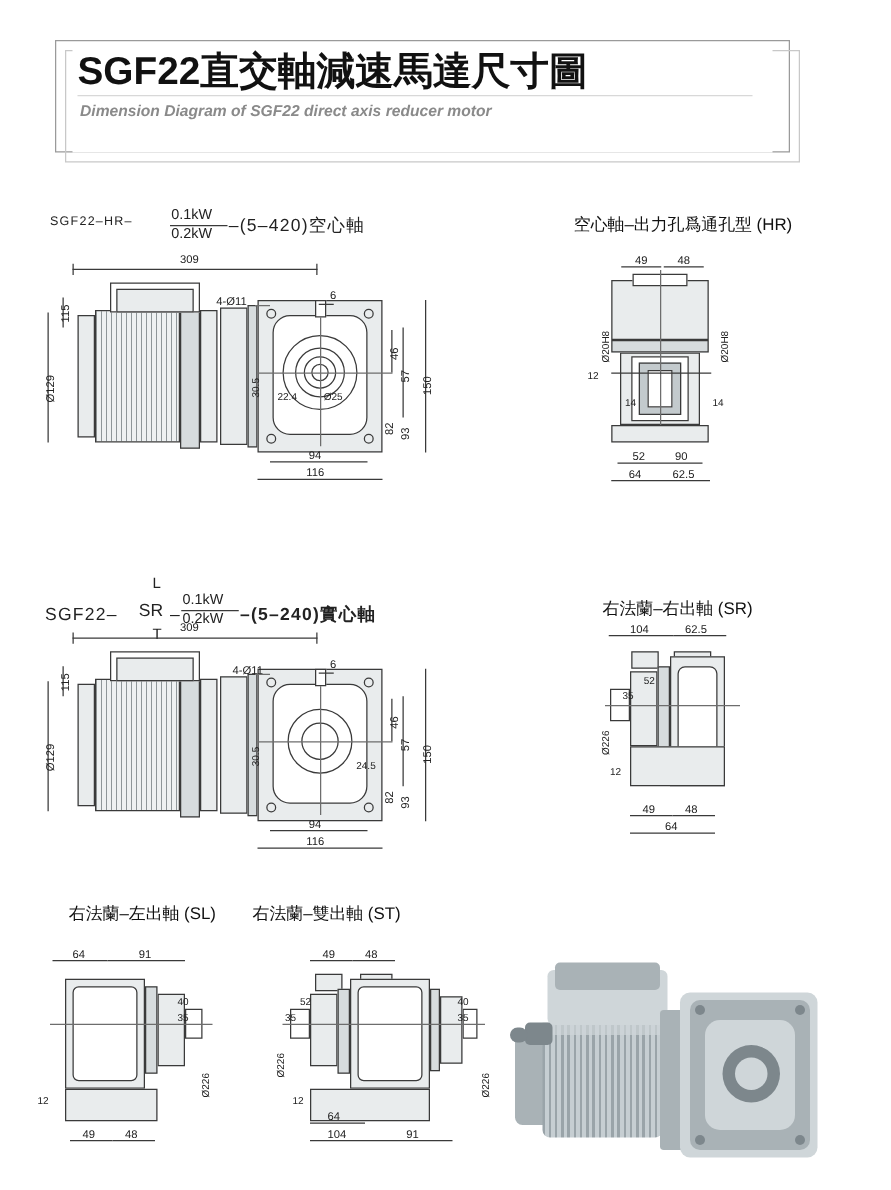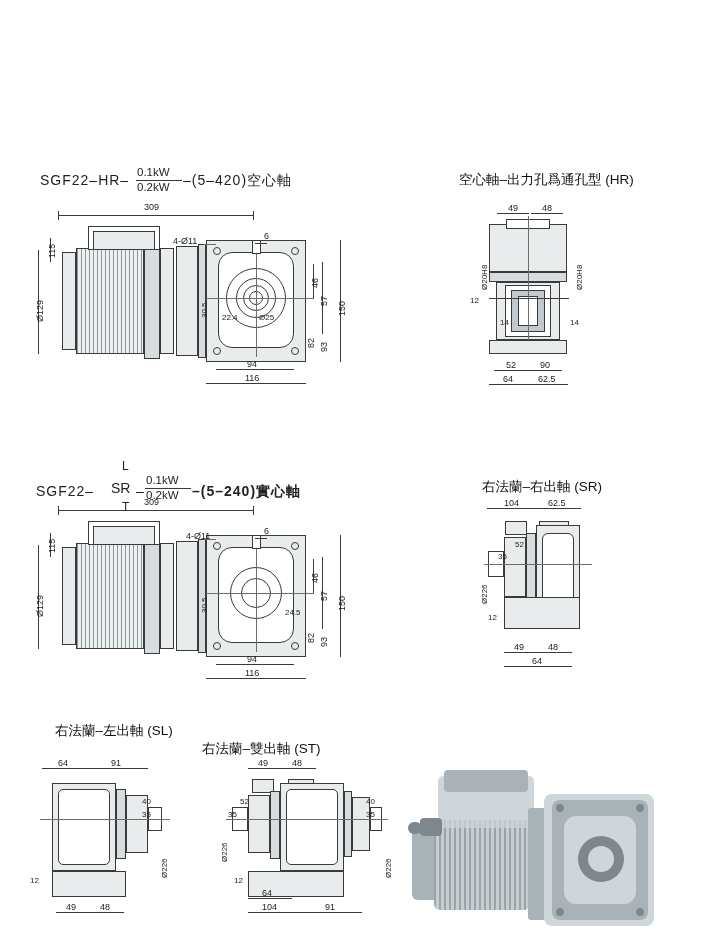--- a/index.html
+++ b/index.html
@@ -37,23 +37,31 @@
   .ph-body{position:absolute;background:#a9b2b6;}
   .ph-sh{position:absolute;background:#cfd6d9;}
   .ph-dk{position:absolute;background:#7d878c;}
   .ph-fin{position:absolute;background:repeating-linear-gradient(90deg,#9aa4a9 0 2px,#c6ced2 2px 5px);}
 </style>
 </head>
 <body>
 
 <div class="page">
 
-
-  <div>
-    <div class="lbl" style="left:40px;top:172px;font-size:14px;letter-spacing:1px;">SGF22–HR–</div>
+  <div class="header">
+    <div class="hdr-frame"></div>
+    <div class="hdr-frame2"></div>
+    <div class="hdr-white"></div>
+    <div class="hdr-rule"></div>
+    <div class="hdr-title">SGF22直交軸減速馬達尺寸圖</div>
+    <div class="hdr-sub">Dimension Diagram of SGF22 direct axis reducer motor</div>
+  </div>
+
+  <div>
+    <div class="lbl" style="left:40px;top:172px;font-size:10px;letter-spacing:1px;">SGF22–HR–</div>
     <div class="lbl" style="left:137px;top:166px;font-size:11.5px;">0.1kW</div>
     <div class="ln lnh" style="left:136px;top:180px;width:46px;"></div>
     <div class="lbl" style="left:137px;top:181px;font-size:11.5px;">0.2kW</div>
     <div class="lbl" style="left:183px;top:172px;font-size:14px;letter-spacing:1px;">–(5–420)空心軸</div>
     <div class="lbl-cjk" style="left:459px;top:171px;">空心軸–出力孔爲通孔型 (HR)</div>
   </div>
 
   <div>
 
     <div class="ln lnh" style="left:58px;top:215px;width:196px;"></div>
@@ -270,21 +278,21 @@
     <div class="dim" style="left:30px;top:876px;font-size:8px;">12</div>
     <div class="dimv" style="left:160px;top:878px;font-size:8px;">Ø226</div>
 
     <div class="ln lnh" style="left:56px;top:912px;width:34px;"></div>
     <div class="dim" style="left:66px;top:902px;">49</div>
     <div class="ln lnh" style="left:90px;top:912px;width:34px;"></div>
     <div class="dim" style="left:100px;top:902px;">48</div>
   </div>
 
   <div>
-    <div class="lbl-cjk" style="left:202px;top:740px;">右法蘭–雙出軸 (ST)</div>
+    <div class="lbl-cjk" style="left:202px;top:722px;">右法蘭–雙出軸 (ST)</div>
 
     <div class="ln lnh" style="left:248px;top:768px;width:34px;"></div>
     <div class="dim" style="left:258px;top:758px;">49</div>
     <div class="ln lnh" style="left:282px;top:768px;width:34px;"></div>
     <div class="dim" style="left:292px;top:758px;">48</div>
 
     <div class="box fill-l" style="left:252px;top:779px;width:22px;height:14px;"></div>
     <div class="box fill-l" style="left:288px;top:779px;width:26px;height:14px;"></div>
     <div class="box fill-w" style="left:232px;top:807px;width:16px;height:24px;"></div>
     <div class="box fill-l" style="left:248px;top:795px;width:22px;height:58px;"></div>

